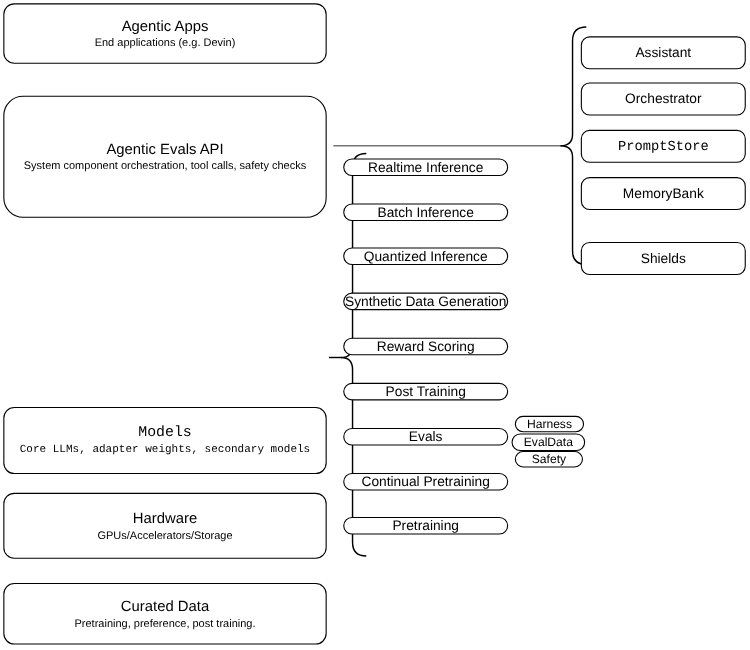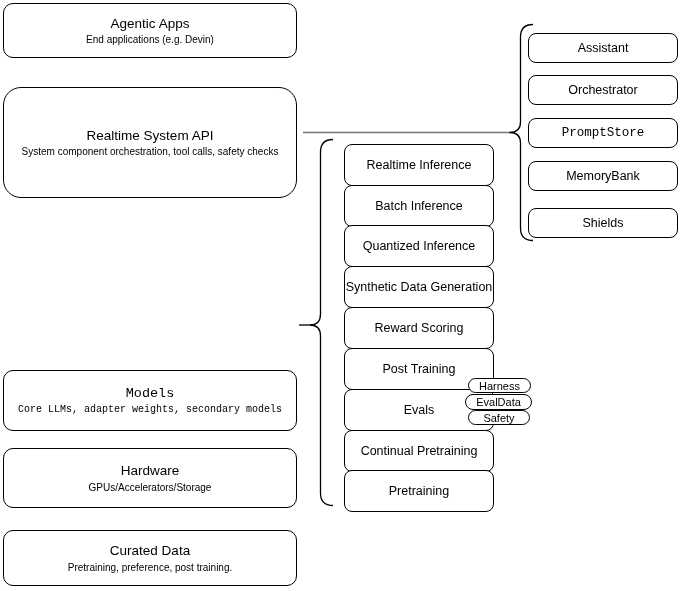--- a/index.html
+++ b/index.html
@@ -12,21 +12,21 @@
     overflow:hidden;
   }
   .layerbox{position:absolute;left:3px;width:294px;background:#fff;border:1.5px solid #000;
     display:flex;flex-direction:column;justify-content:center;align-items:center;gap:3px;z-index:1;box-sizing:border-box;}
   .layerbox .t{font-size:13.5px;line-height:1.15;text-align:center;}
   .layerbox .s{font-size:10px;line-height:1.1;text-align:center;}
   .r10{border-radius:10px;}
   .r16{border-radius:18px;}
   .node{position:absolute;background:#fff;border:1.3px solid #000;border-radius:8px;
     display:flex;justify-content:center;align-items:center;font-size:12.5px;z-index:1;box-sizing:border-box;}
-  .mid{left:344px;width:150px;height:42px;}
+  .mid{left:312px;width:150px;height:16px;}
   .right{left:528px;width:150px;height:30px;}
   .pill{position:absolute;background:#fff;border:1.3px solid #000;border-radius:9px;
     display:flex;justify-content:center;align-items:center;font-size:11px;z-index:2;box-sizing:border-box;}
   #connectors{position:absolute;left:0;top:0;z-index:0;}
 </style>
 </head>
 <body>
 
 <div id="canvas">
 
@@ -35,21 +35,21 @@
     <line x1="299" y1="325" x2="311" y2="325" stroke="#000" stroke-width="1.3"></line>
     <path d="M533,24.5 Q520.5,24.5 520.5,37 L520.5,122 Q520.5,132.5 509.5,132.5 Q520.5,132.5 520.5,143 L520.5,228 Q520.5,240.5 533,240.5" fill="none" stroke="#000" stroke-width="1.3"></path>
     <path d="M333,139.5 Q320.5,139.5 320.5,152 L320.5,314 Q320.5,325 310,325 Q320.5,325 320.5,336 L320.5,493 Q320.5,505.5 333,505.5" fill="none" stroke="#000" stroke-width="1.3"></path>
   </svg>
 
   <div class="layerbox r10" style="top:3px;height:55px;">
     <div class="t">Agentic Apps</div>
     <div class="s">End applications (e.g. Devin)</div>
   </div>
   <div class="layerbox r16" style="top:87px;height:111px;">
-    <div class="t">Realtime System API</div>
+    <div class="t">Agentic Evals API</div>
     <div class="s">System component orchestration, tool calls, safety checks</div>
   </div>
   <div class="layerbox r10" style="top:370px;height:61px;font-family:Liberation Mono, monospace;">
     <div class="t">Models</div>
     <div class="s">Core LLMs, adapter weights, secondary models</div>
   </div>
   <div class="layerbox r10" style="top:448px;height:60px;">
     <div class="t">Hardware</div>
     <div class="s">GPUs/Accelerators/Storage</div>
   </div>
@@ -69,15 +69,15 @@
   <div class="node mid" style="top:470px;">Pretraining</div>
 
   <div class="pill" style="left:468px;top:378px;width:63px;height:15px;z-index:2;">Harness</div>
   <div class="pill" style="left:465px;top:394px;width:67px;height:16px;z-index:3;">EvalData</div>
   <div class="pill" style="left:468px;top:410px;width:62px;height:15px;z-index:2;">Safety</div>
 
   <div class="node right" style="top:33px;">Assistant</div>
   <div class="node right" style="top:75px;">Orchestrator</div>
   <div class="node right" style="top:118px;font-family:Liberation Mono, monospace;">PromptStore</div>
   <div class="node right" style="top:161px;">MemoryBank</div>
-  <div class="node right" style="top:208px;">Shields</div>
+  <div class="node right" style="top:220px;">Shields</div>
 
 </div>
 
 </body></html>

